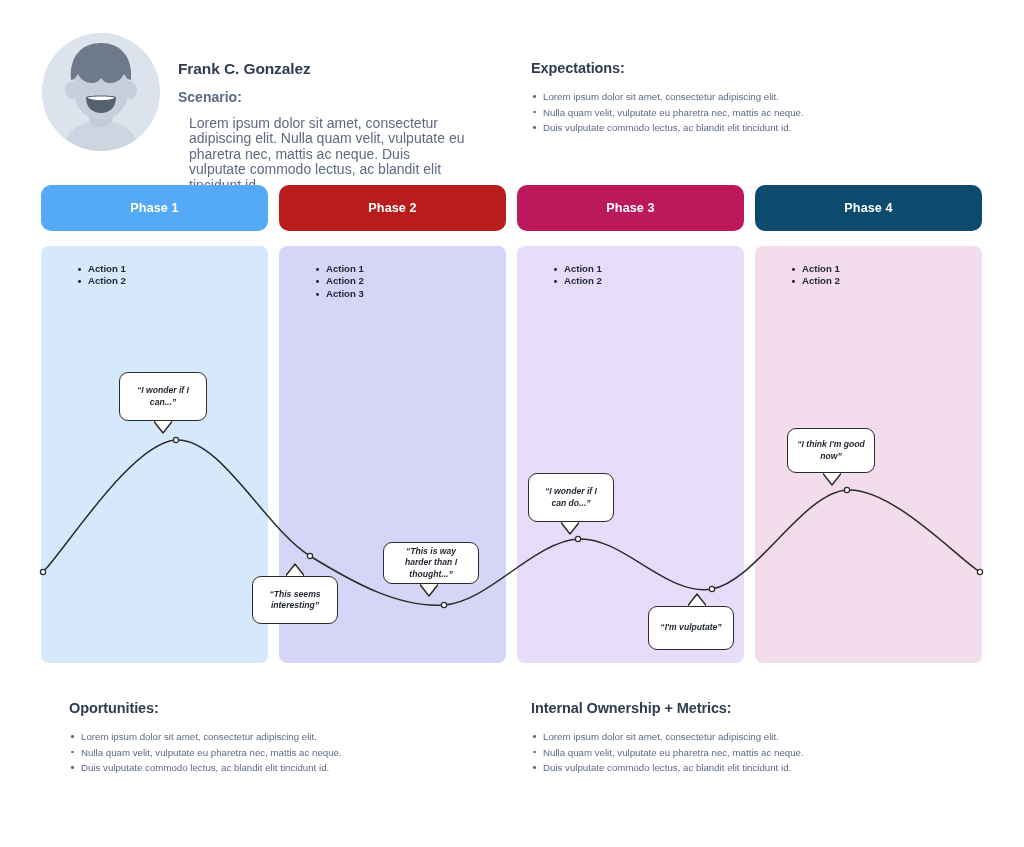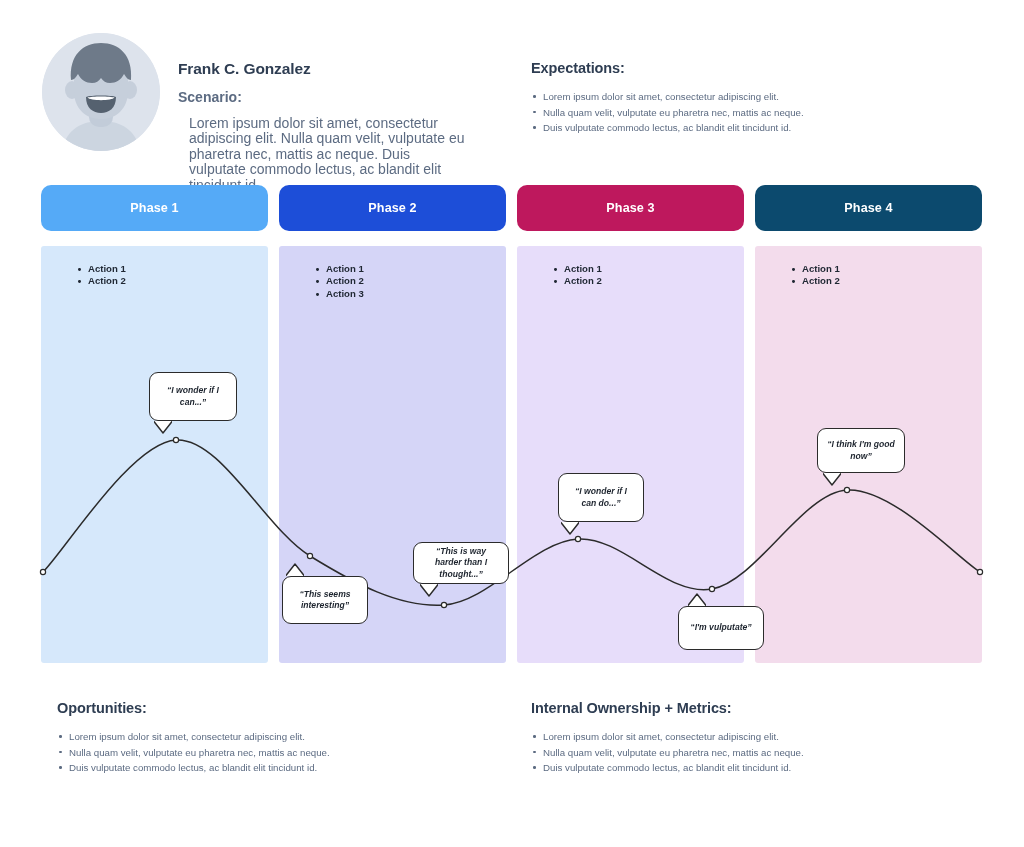--- a/index.html
+++ b/index.html
@@ -123,21 +123,21 @@
     font-size: 12.6px;
     font-weight: bold;
     letter-spacing: 0.1px;
   }
   .phase-body {
     position: absolute;
     top: 61px;
     left: 0;
     width: 227px;
     height: 417px;
-    border-radius: 3px;
+    border-radius: 8px;
     box-sizing: border-box;
     padding: 17px 0 16px 0;
   }
   .action-list {
     margin: 0;
     padding: 0;
     list-style: none;
     padding-left: 36px;
   }
   .action-list li {
@@ -180,33 +180,32 @@
     align-items: center;
     justify-content: center;
     text-align: center;
     font-size: 8.6px;
     font-weight: bold;
     font-style: italic;
     line-height: 11.4px;
     color: #1d242e;
     padding: 4px 8px;
     z-index: 6;
-    margin-left: 30px;
   }
   .bubble-tail {
     position: absolute;
     width: 18px;
     height: 13px;
     z-index: 7;
   }
 
   
   #opportunities-section {
     position: absolute;
-    left: 57px;
+    left: 69px;
     top: 700px;
     width: 420px;
   }
   #ownership-section {
     position: absolute;
     left: 531px;
     top: 700px;
     width: 420px;
   }
 </style>
@@ -255,21 +254,21 @@
     <div class="phase-col" style="left: 41px;">
       <div class="phase-header" style="background: rgb(85, 170, 247);">Phase 1</div>
       <div class="phase-body" style="background: rgb(214, 232, 251);">
         <ul class="action-list">
           <li>Action 1</li>
           <li>Action 2</li>
         </ul>
       </div>
     </div>
     <div class="phase-col" style="left: 279px;">
-      <div class="phase-header" style="background: #1d4ed8;">Phase 2</div>
+      <div class="phase-header" style="background: #b91c1c;">Phase 2</div>
       <div class="phase-body" style="background: rgb(213, 213, 247);">
         <ul class="action-list">
           <li>Action 1</li>
           <li>Action 2</li>
           <li>Action 3</li>
         </ul>
       </div>
     </div>
     <div class="phase-col" style="left: 517px;">
       <div class="phase-header" style="background: #be185d;">Phase 3</div>

